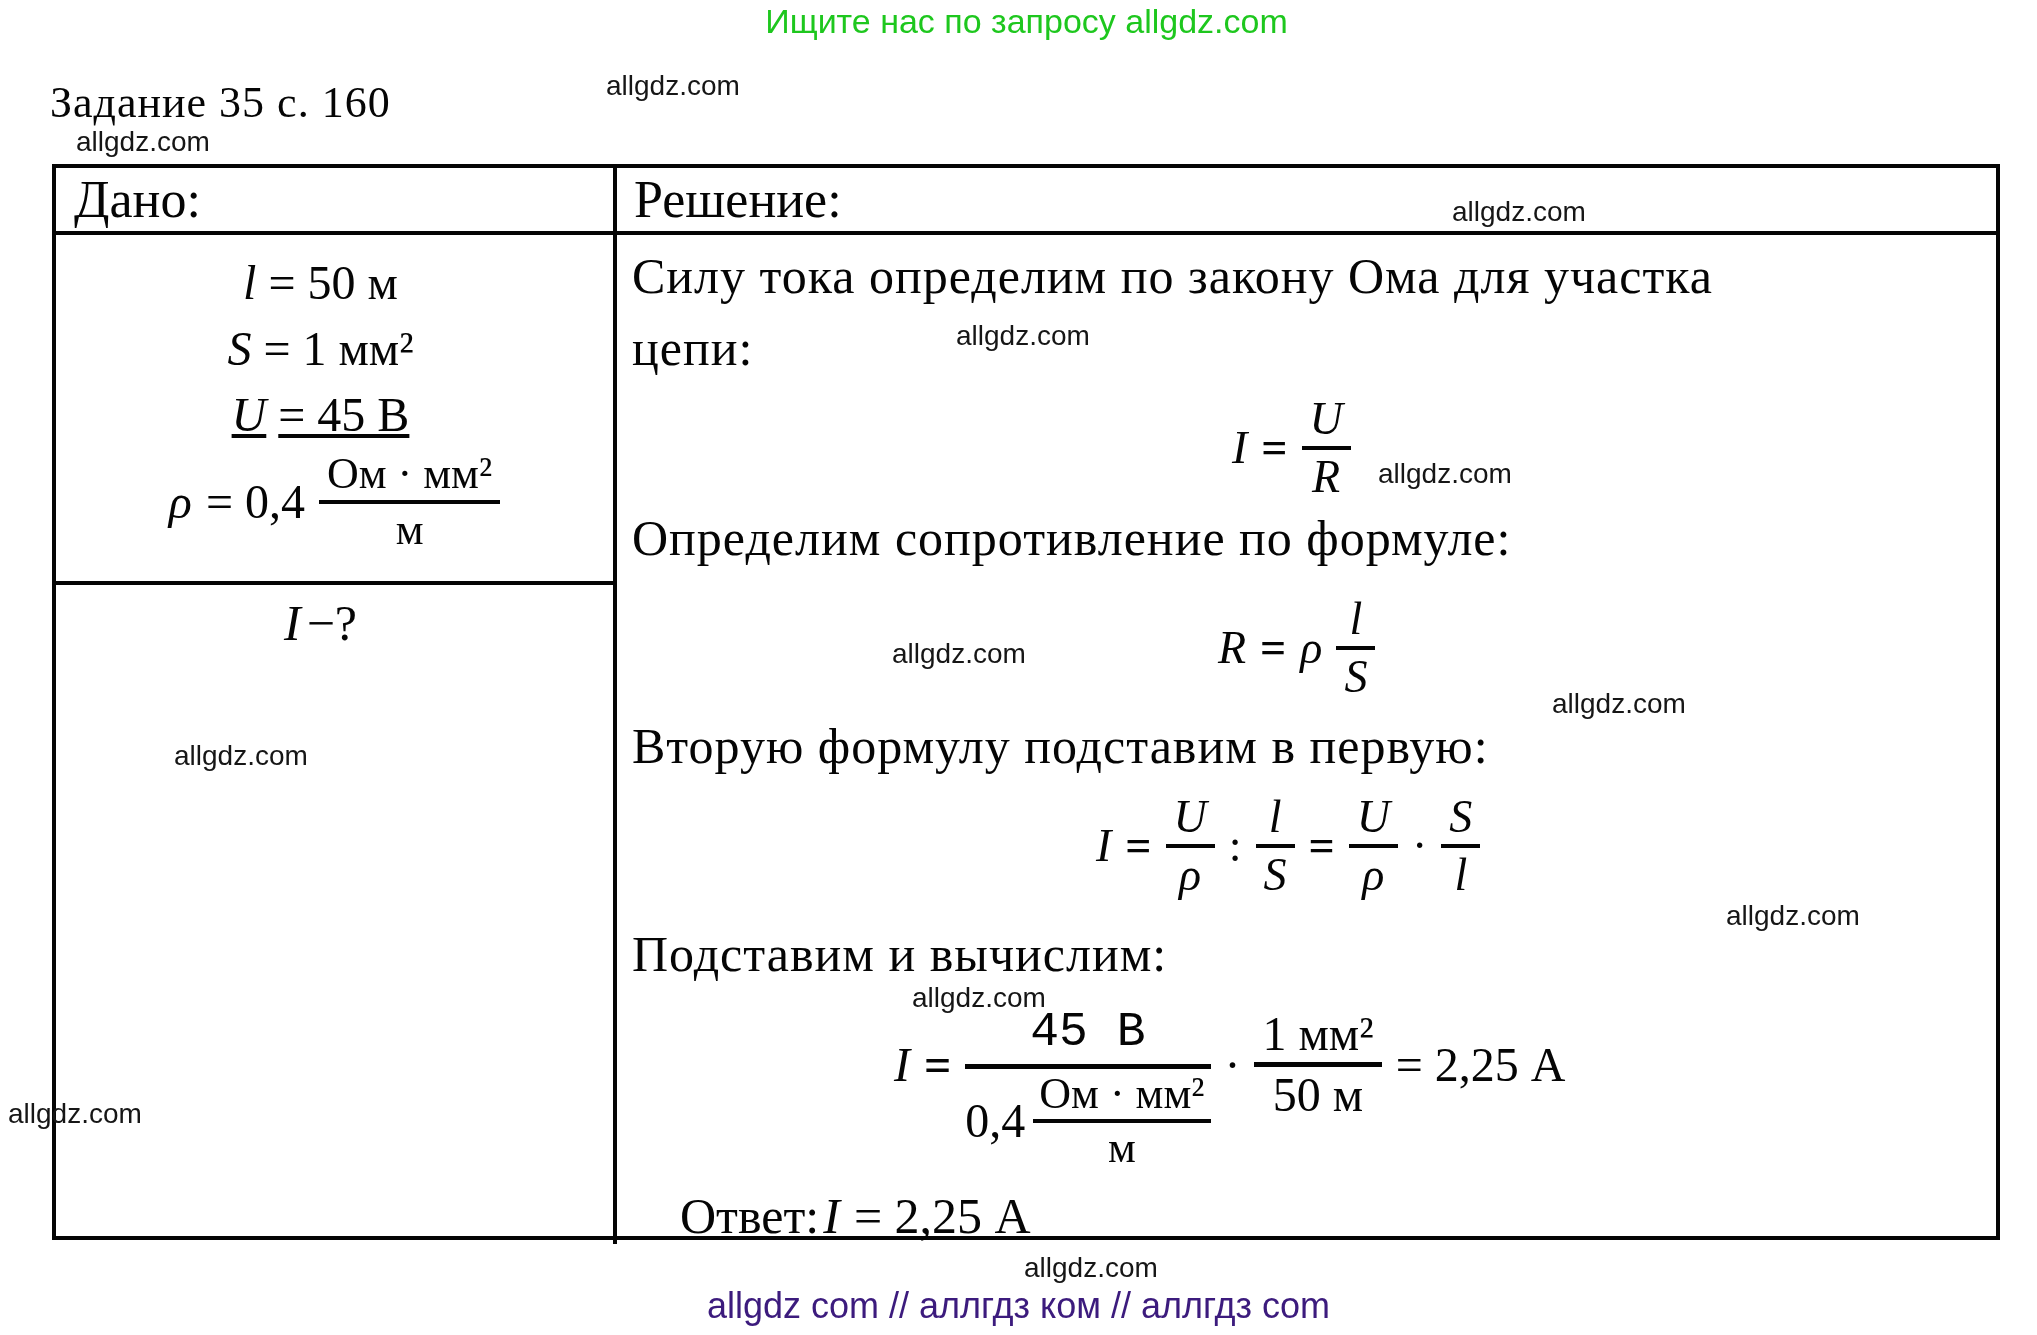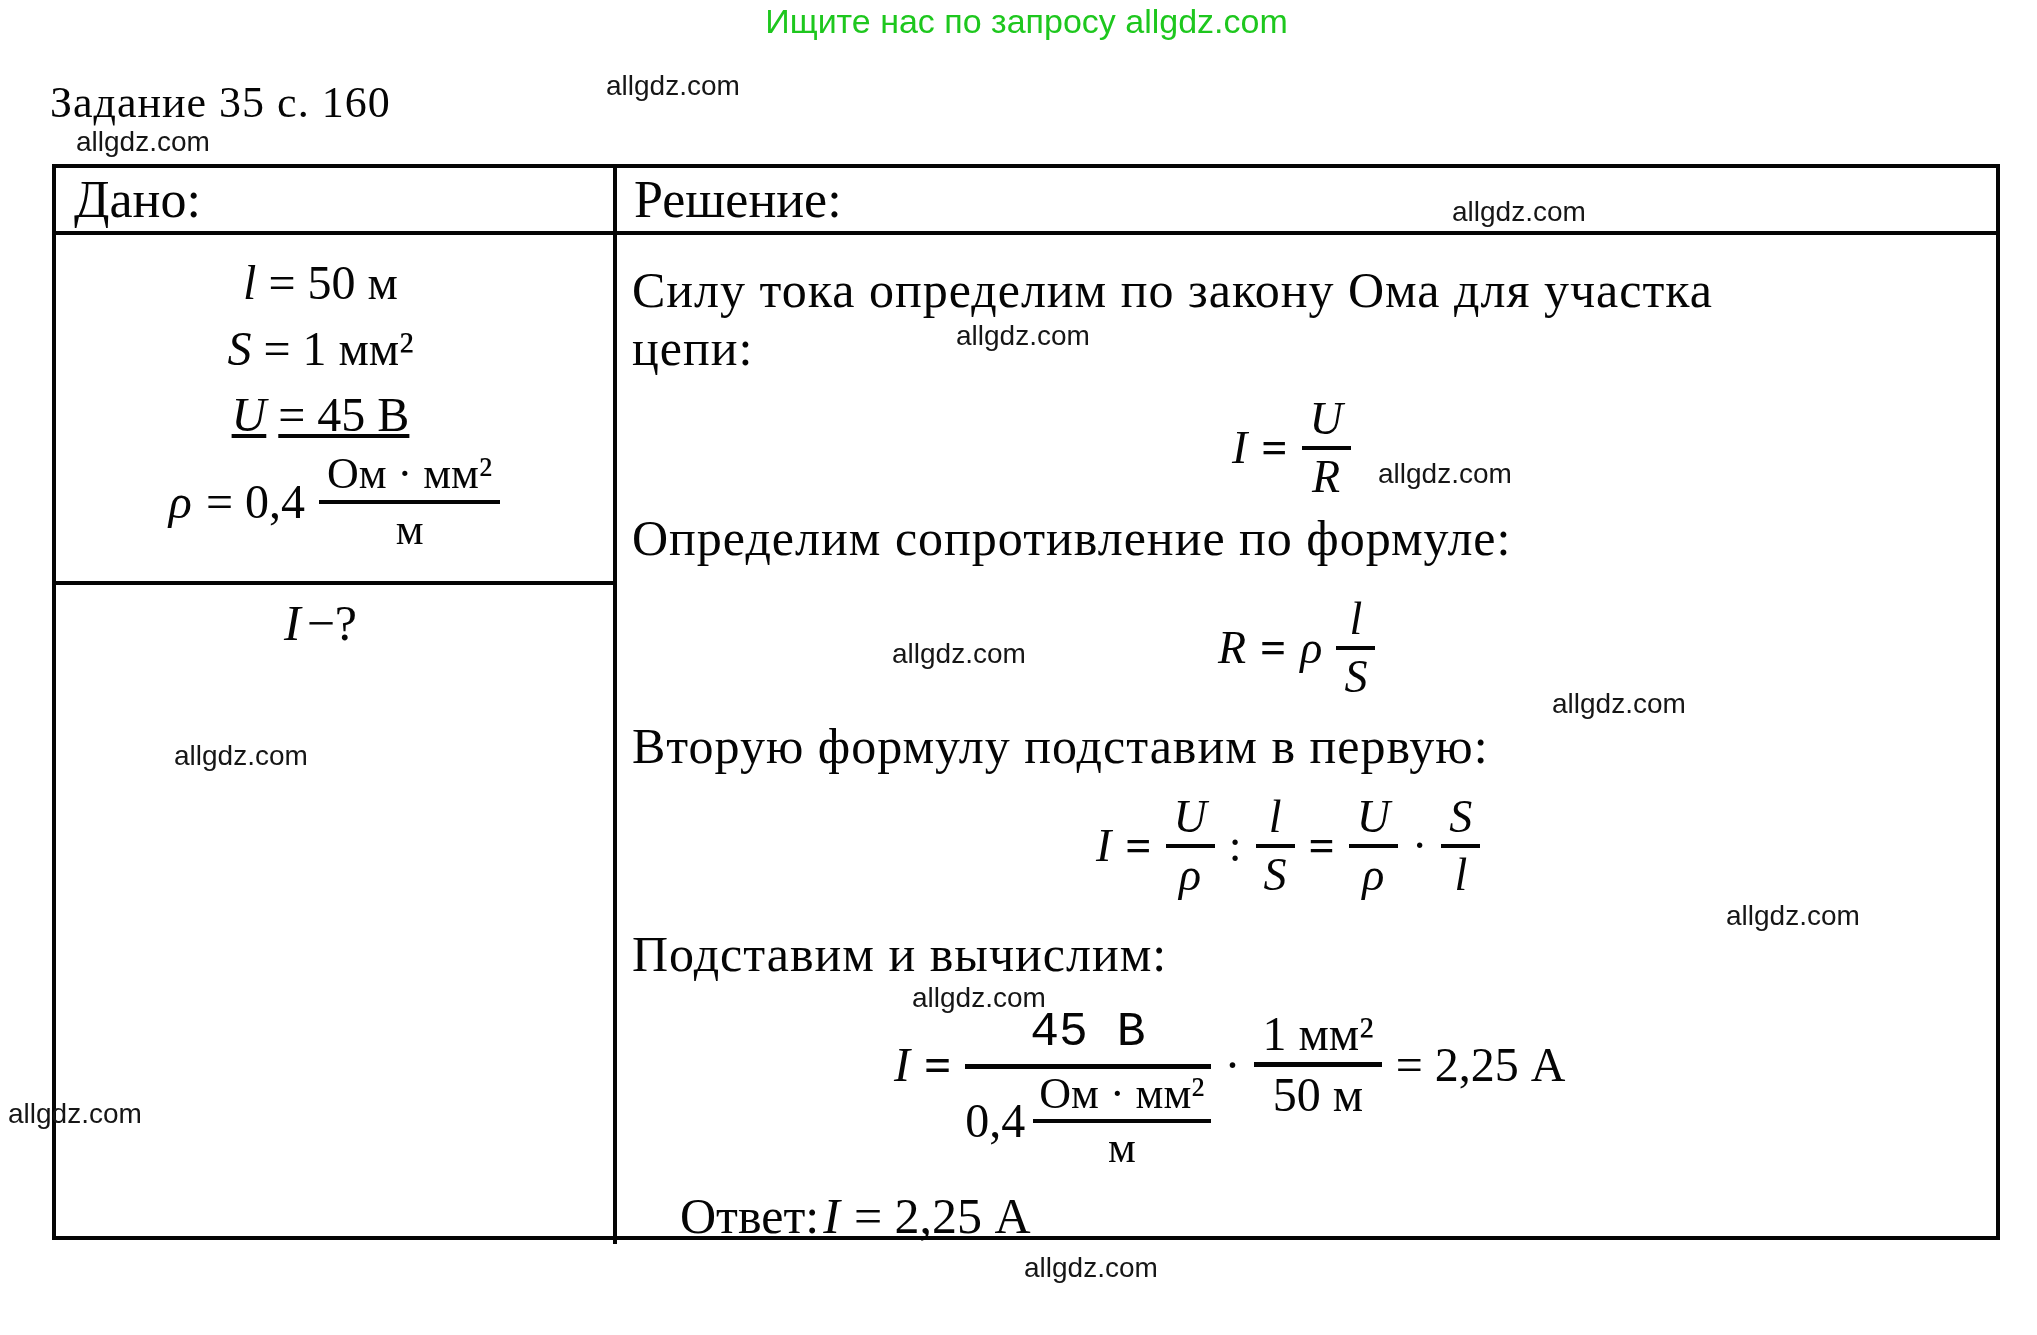--- a/index.html
+++ b/index.html
@@ -121,21 +121,21 @@
       <span class="num" style="font-size:44px; line-height:52px;">Ом · мм²</span>
       <span class="bar"></span>
       <span class="den" style="font-size:44px; line-height:52px;">м</span>
     </span>
   </div>
 
   <div class="abs given-row" style="top:594px; font-size:50px;">
     <span class="var">I</span><span style="margin-left:6px;">−?</span>
   </div>
 
-  <div class="abs prose" style="left:632px; top:260px;">Силу тока определим по закону Ома для участка</div>
+  <div class="abs prose" style="left:632px; top:246px;">Силу тока определим по закону Ома для участка</div>
   <div class="abs prose" style="left:632px; top:318px;">цепи:</div>
 
   <div class="abs mrow" style="left:1232px; top:392px;">
     <span class="var">I</span>
     <span class="eq">=</span>
     <span class="frac">
       <span class="num var">U</span>
       <span class="bar"></span>
       <span class="den var">R</span>
     </span>
@@ -207,14 +207,15 @@
       <span class="bar" style="height:5px;"></span>
       <span class="den">50 м</span>
     </span>
     <span>= 2,25 А</span>
   </div>
 
   <div class="abs answer" style="left:632px; top:1186px;">
     <span class="lbl">Ответ:</span><span class="var avar">I</span><span>= 2,25 А</span>
   </div>
 
+  <div class="abs footer">allgdz com  //  аллгдз ком  //  аллгдз com</div>
 
 </div>
 
 </body></html>

